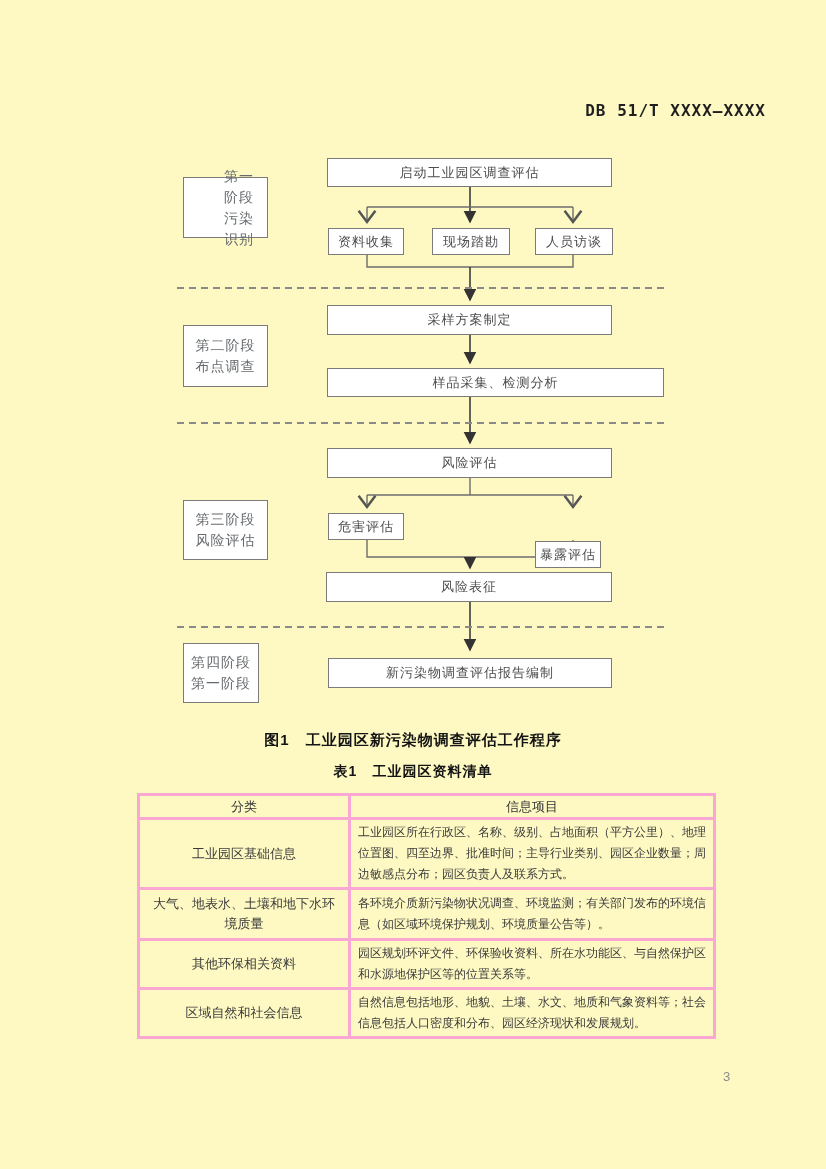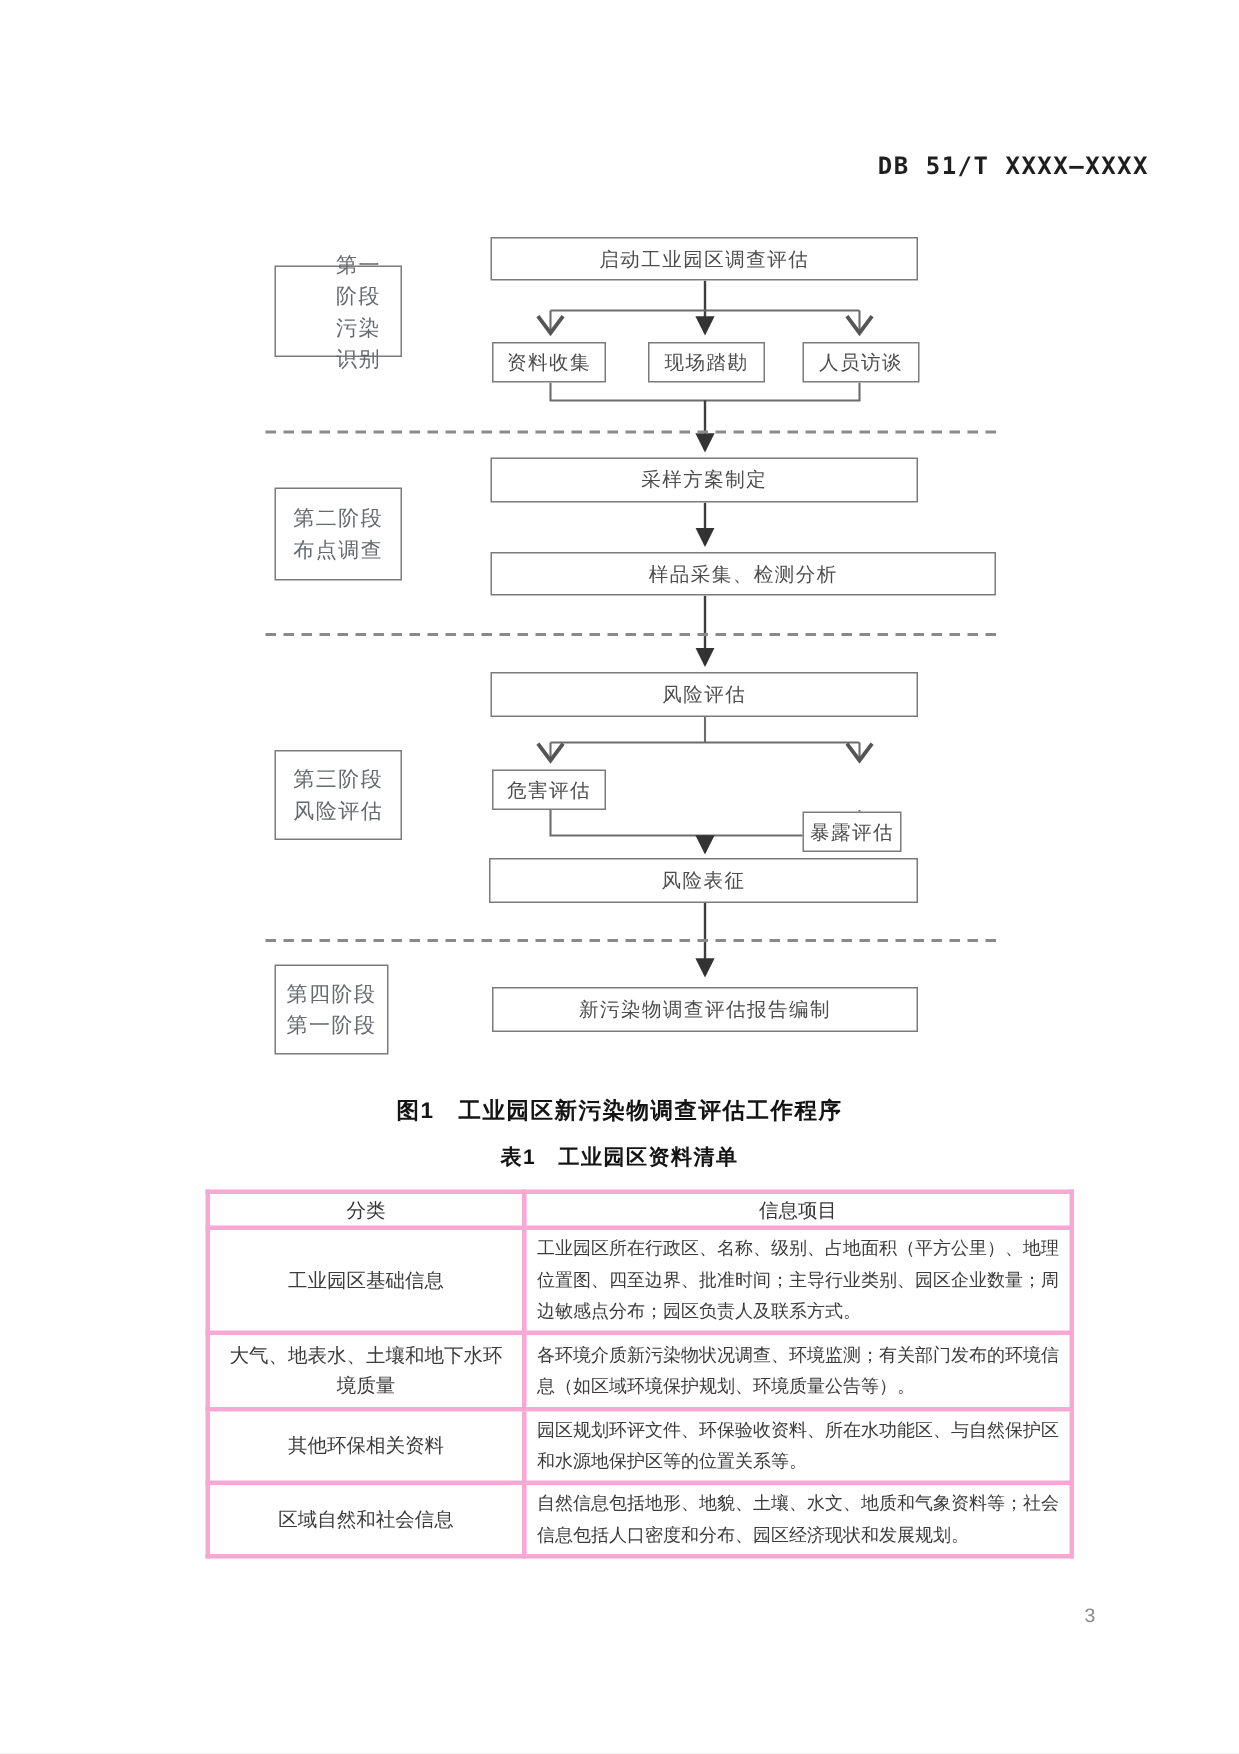--- a/index.html
+++ b/index.html
@@ -1,17 +1,17 @@
 <!DOCTYPE html>
 <html><head>
 <meta charset="utf-8">
 <style>
   html,body{margin:0;padding:0;background:#e8e8e8;}
   #page{
-    position:relative;width:826px;height:1169px;background:#ffffff;
+    position:relative;width:826px;height:1169px;background:#fef9c3;
     font-family:"Liberation Sans",sans-serif;color:#3a3a3a;overflow:hidden;
     margin:0 auto;
   }
   #doc-header{
     position:absolute;top:101px;right:60px;
     font-family:"DejaVu Sans Mono",monospace;font-size:16px;font-weight:bold;
     letter-spacing:1px;color:#1f1f1f;
   }
   
   .fc-box{

